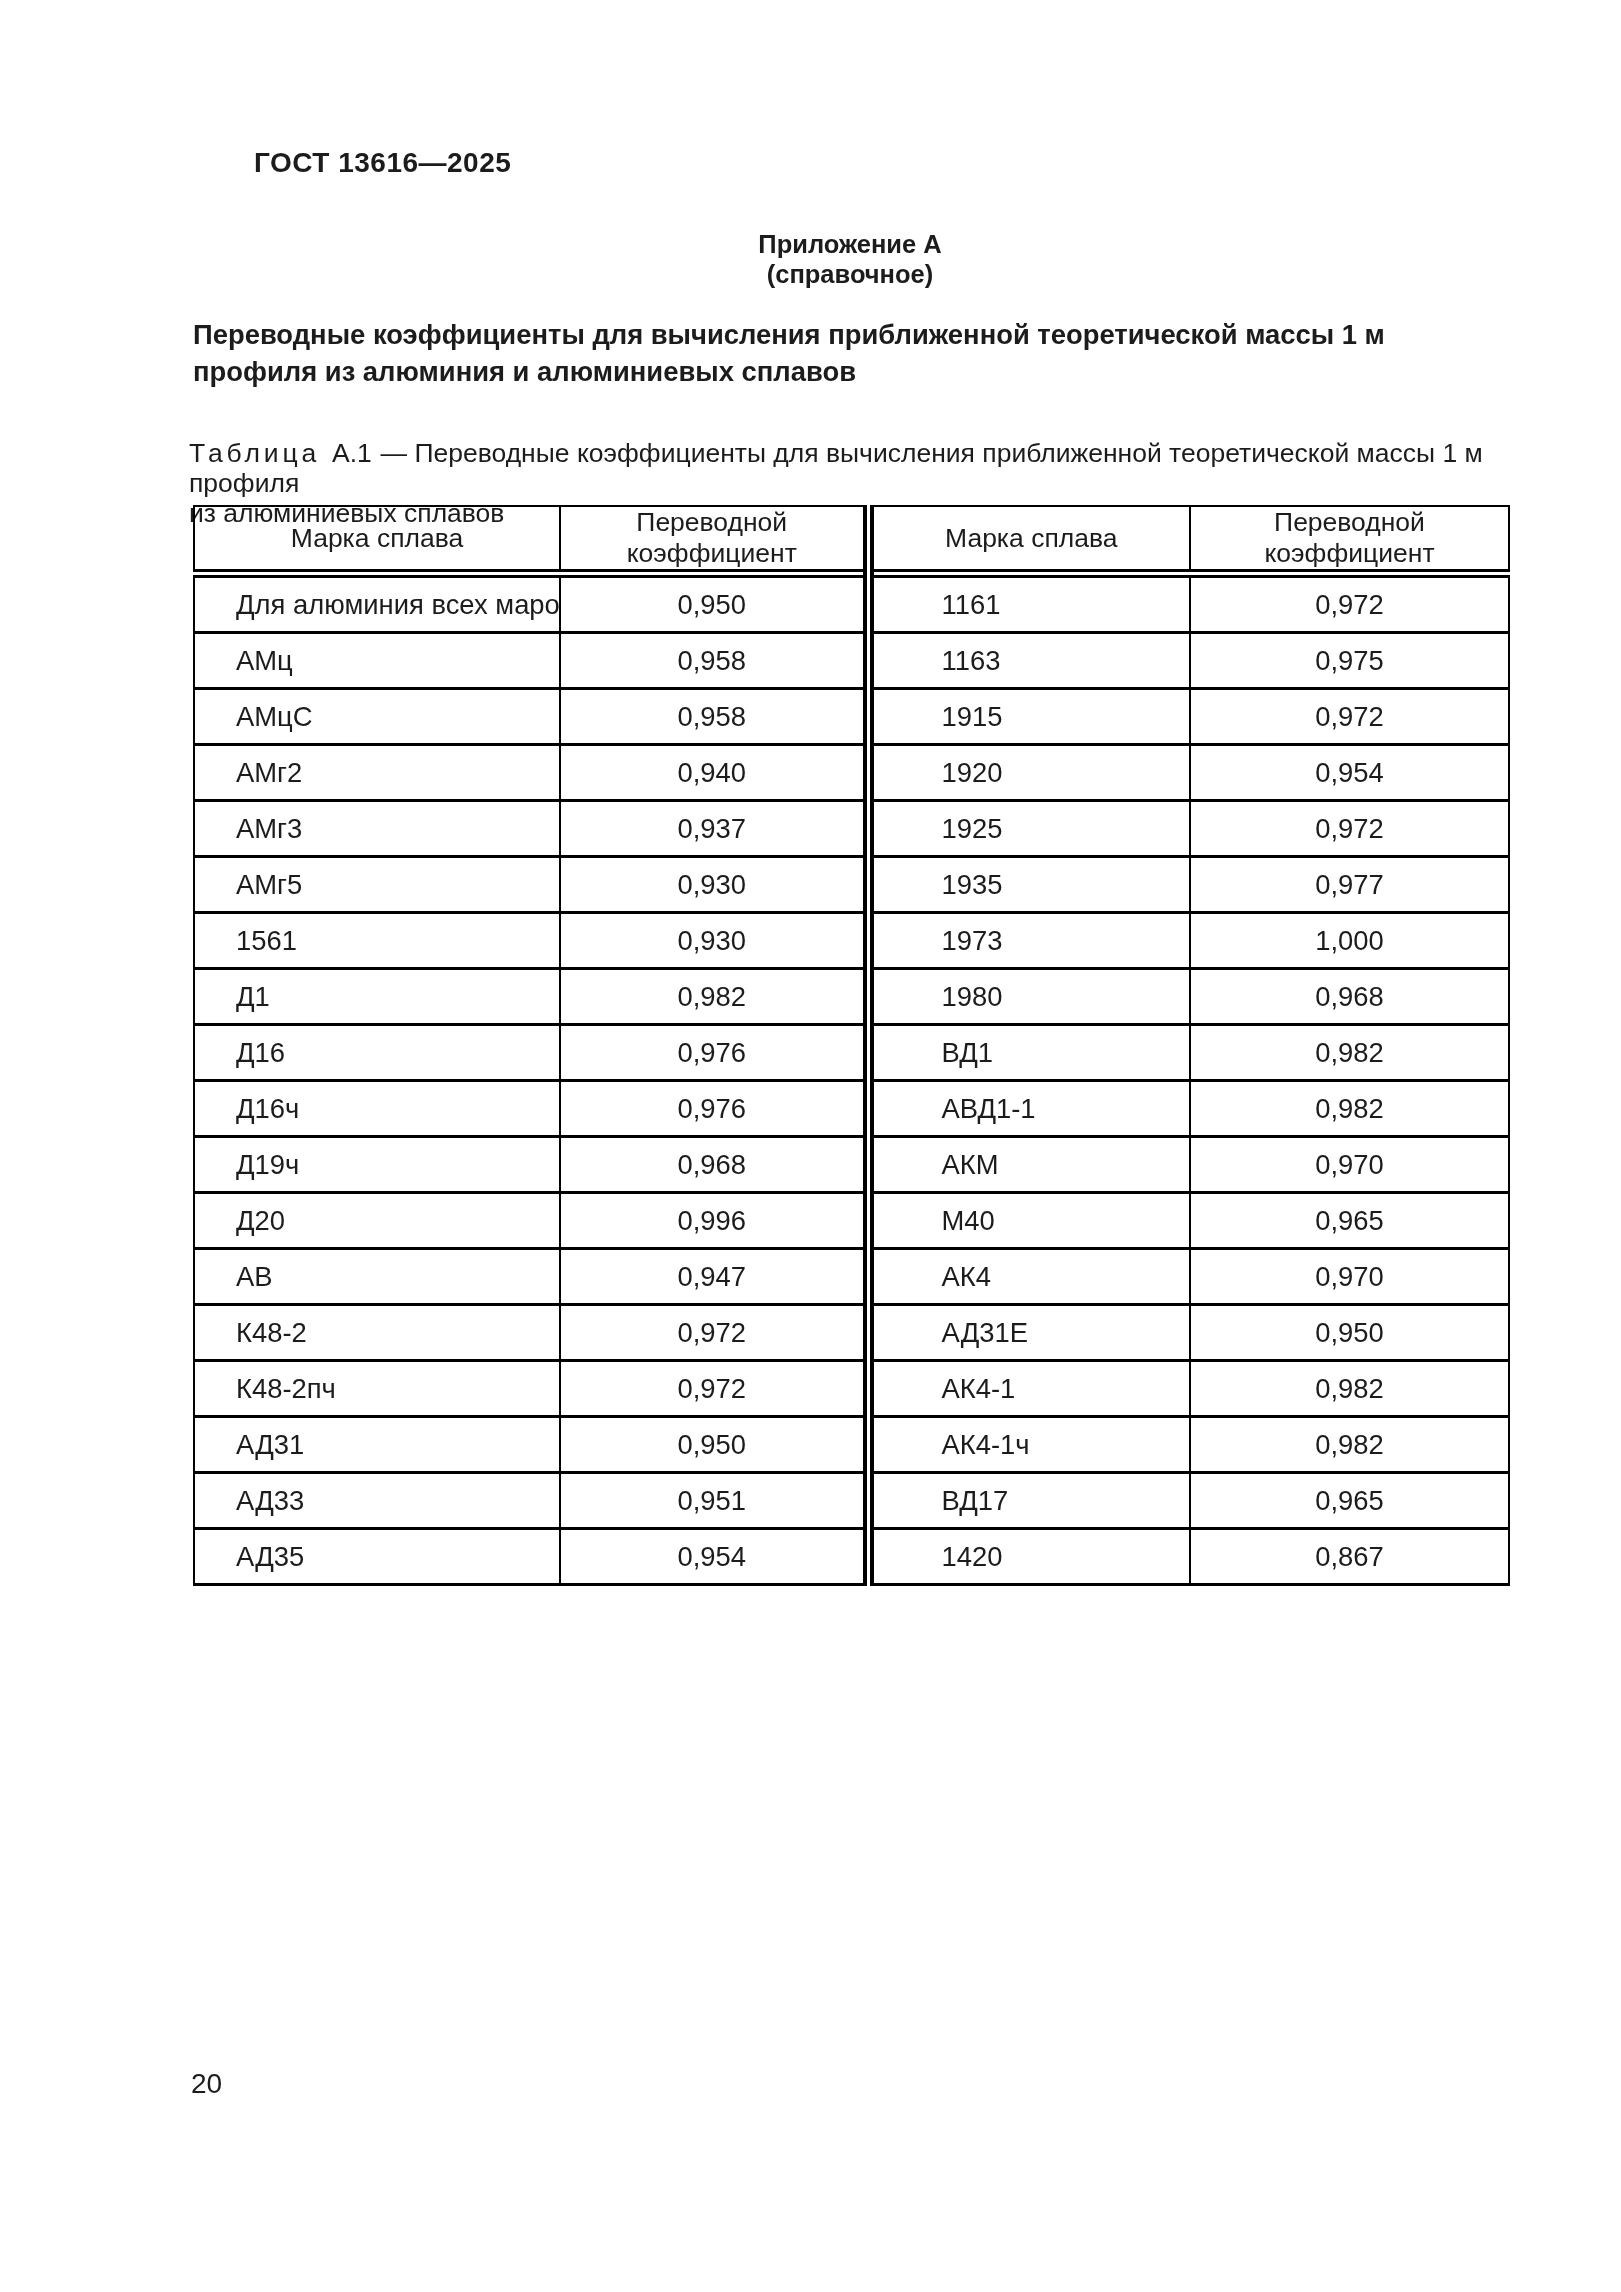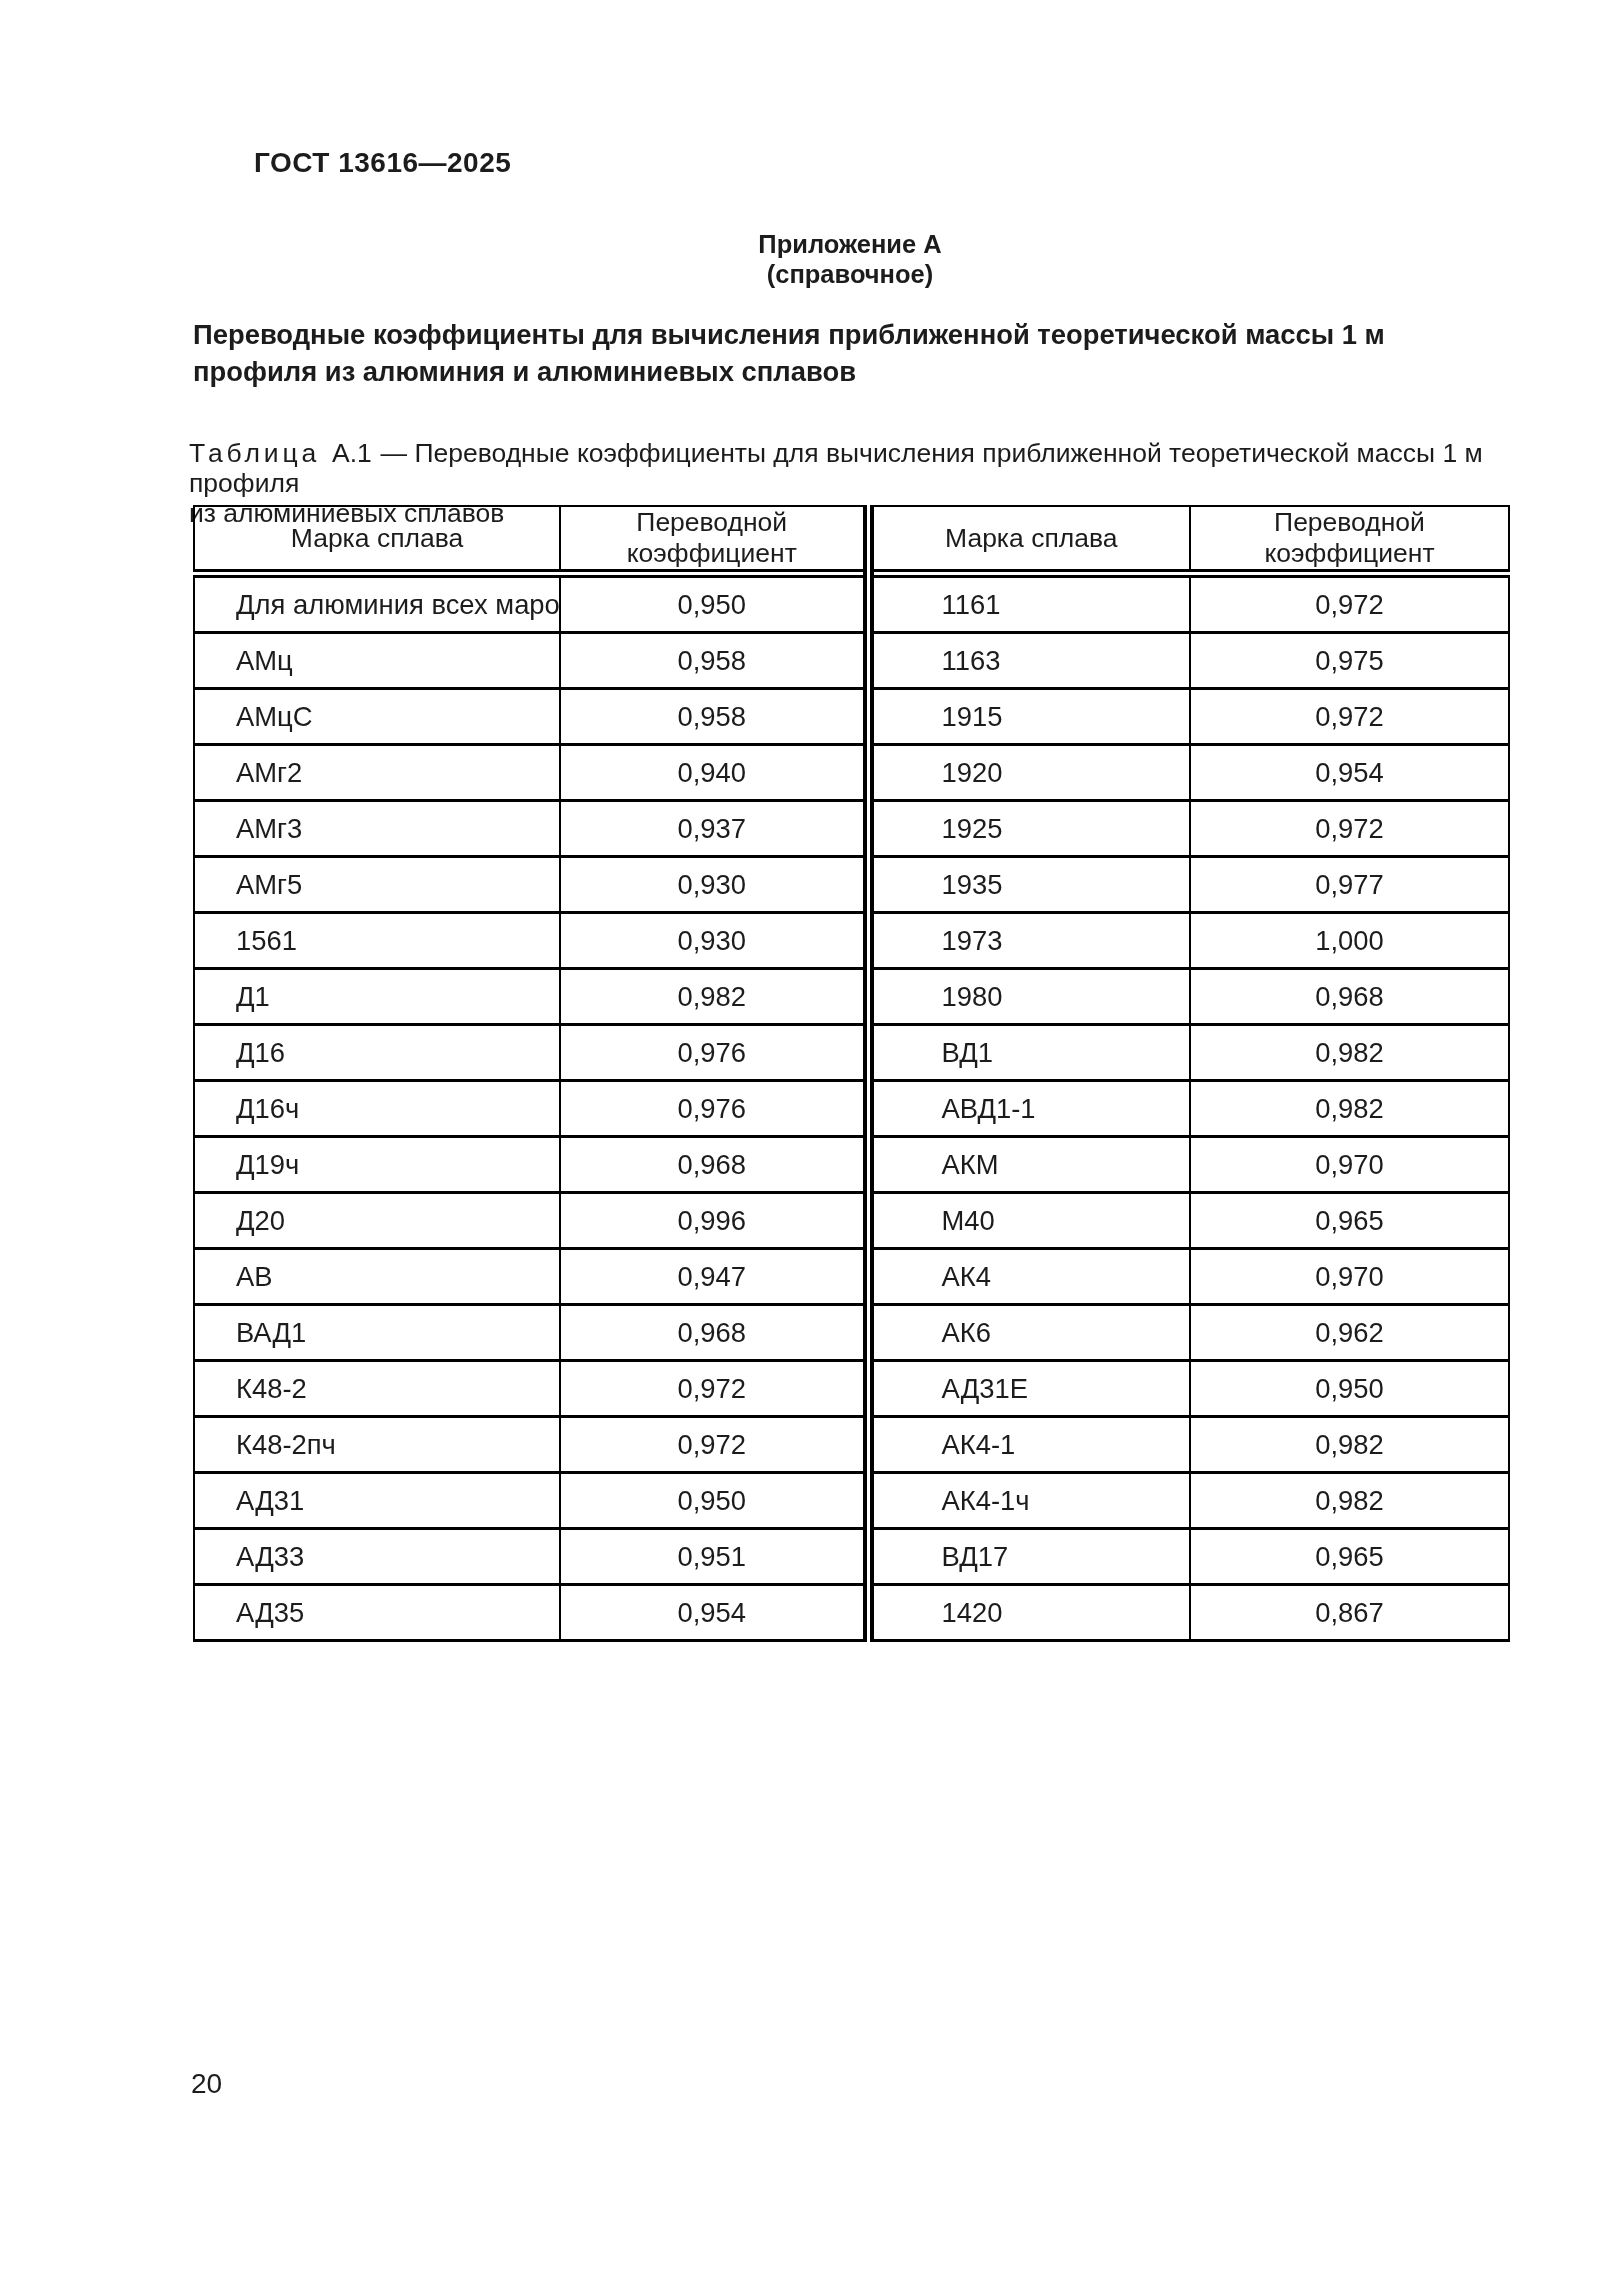--- a/index.html
+++ b/index.html
@@ -194,26 +194,20 @@
     <td>0,965</td>
   </tr>
 
   <tr>
     <td>АВ</td>
     <td>0,947</td>
     <td>АК4</td>
     <td>0,970</td>
   </tr>
 
-  <tr>
-    <td>ВАД1</td>
-    <td>0,968</td>
-    <td>АК6</td>
-    <td>0,962</td>
-  </tr>
 
   <tr>
     <td>К48-2</td>
     <td>0,972</td>
     <td>АД31Е</td>
     <td>0,950</td>
   </tr>
 
   <tr>
     <td>К48-2пч</td>

